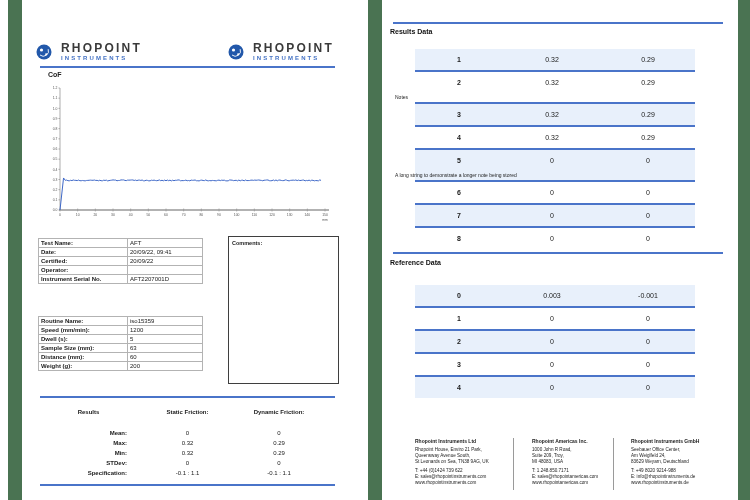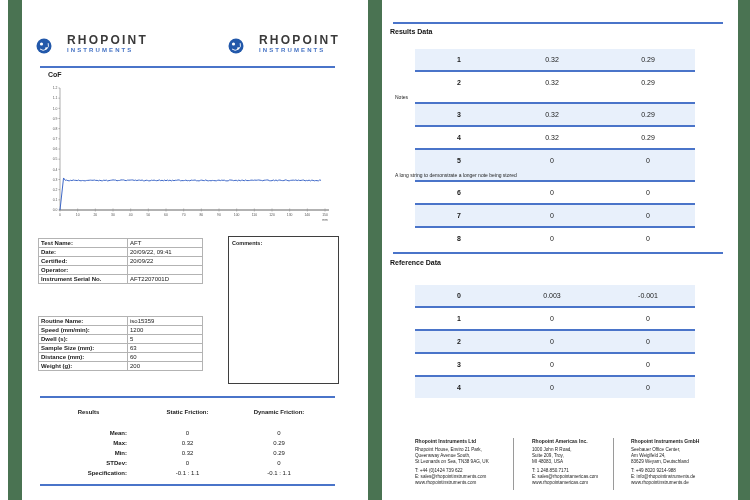--- a/index.html
+++ b/index.html
@@ -13,21 +13,21 @@
   .page-right{left:382px;width:356px;}
 
   .hr{position:absolute;height:2px;background:#4a74c9;}
   .hr-top{left:18px;top:66px;width:295px;}
   .hr-mid{left:18px;top:396px;width:295px;}
   .hr-bottom{left:18px;top:484px;width:295px;}
   .hr-top2{left:11px;top:22px;width:330px;}
   .hr-ref{left:11px;top:252px;width:330px;}
 
   
-  .logo{position:absolute;display:flex;align-items:flex-end;gap:15px;top:34px;}
+  .logo{position:absolute;display:flex;align-items:center;gap:9px;top:42px;}
   .logo-1{left:14px;}
   .logo-2{left:206px;}
   .logo-orb{width:16px;height:16px;flex:0 0 auto;}
   .logo-brand{font-size:12px;font-weight:bold;letter-spacing:2.2px;color:#3a3a3a;line-height:12px;}
   .logo-sub{font-size:6px;font-weight:bold;letter-spacing:2.1px;color:#4472c4;line-height:7px;margin-top:1px;}
 
   
   .cof-title{position:absolute;left:26px;top:71px;font-size:7px;font-weight:bold;color:#222;}
   .cof-chart{position:absolute;left:26px;top:78px;width:285px;height:148px;}
 

